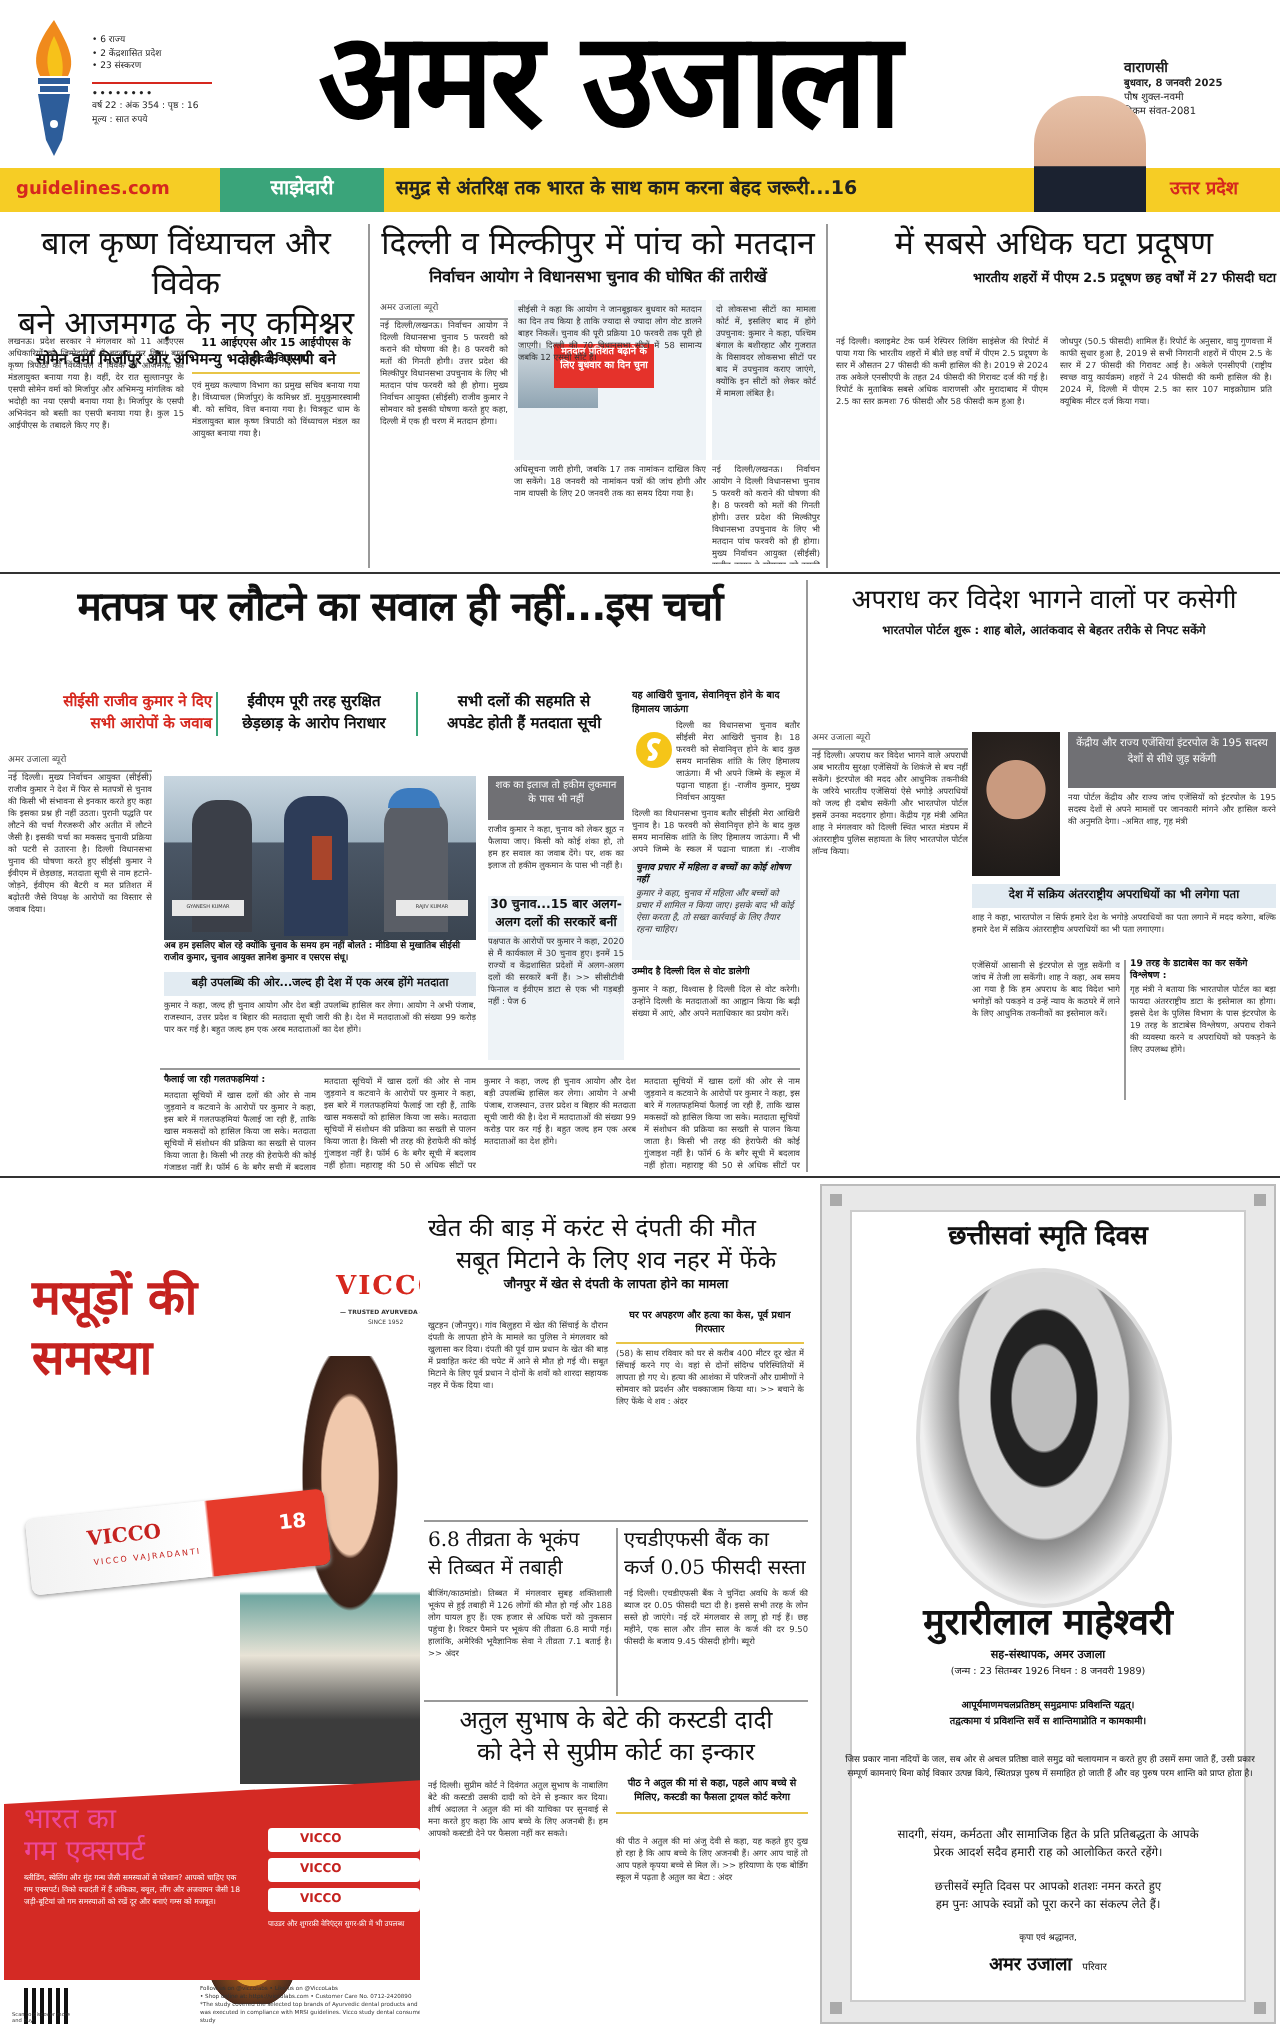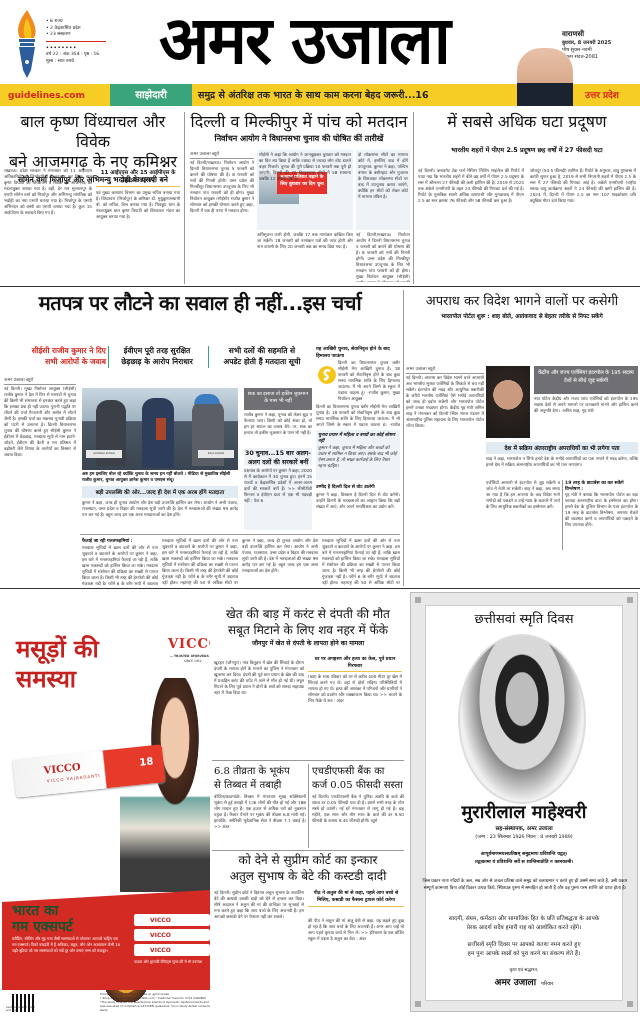--- a/index.html
+++ b/index.html
@@ -88,21 +88,21 @@
 </div>
 <div class="abs txt" style="left:257px;top:232px;width:96px;height:50px;overflow:hidden">अधिसूचना जारी होगी, जबकि 17 तक नामांकन दाखिल किए जा सकेंगे। 18 जनवरी को नामांकन पत्रों की जांच होगी और नाम वापसी के लिए 20 जनवरी तक का समय दिया गया है।</div>
 <div class="abs" style="left:356px;top:150px;width:54px;height:80px;background:#eef3f7;padding:2px">
   <div class="txt" style="height:76px;overflow:hidden">दो लोकसभा सीटों का मामला कोर्ट में, इसलिए बाद में होंगे उपचुनाव: कुमार ने कहा, पश्चिम बंगाल के बशीरहाट और गुजरात के विसावदर लोकसभा सीटों पर बाद में उपचुनाव कराए जाएंगे, क्योंकि इन सीटों को लेकर कोर्ट में मामला लंबित है।</div>
 </div>
 <div class="abs txt" style="left:356px;top:232px;width:54px;height:50px;overflow:hidden">नई दिल्ली/लखनऊ। निर्वाचन आयोग ने दिल्ली विधानसभा चुनाव 5 फरवरी को कराने की घोषणा की है। 8 फरवरी को मतों की गिनती होगी। उत्तर प्रदेश की मिल्कीपुर विधानसभा उपचुनाव के लिए भी मतदान पांच फरवरी को ही होगा। मुख्य निर्वाचन आयुक्त (सीईसी) राजीव कुमार ने सोमवार को इसकी घोषणा करते हुए कहा, दिल्ली में एक ही चरण में मतदान होगा।</div>
 <div class="vrule" style="left:413px;top:112px;height:172px"></div>
 
 <div class="abs" style="left:416px;top:112px;width:222px">
   <div class="h1" style="font-size:16px;line-height:20px;text-align:center">में सबसे अधिक घटा प्रदूषण</div>
-  <div class="h2" style="font-size:6.4px;line-height:10px;text-align:center;margin-top:13px">भारतीय शहरों में पीएम 2.5 प्रदूषण छह वर्षों में 27 फीसदी घटा</div>
+  <div class="h2" style="font-size:6.4px;line-height:10px;text-align:right;margin-top:2px">भारतीय शहरों में पीएम 2.5 प्रदूषण छह वर्षों में 27 फीसदी घटा</div>
 </div>
 <div class="abs txt" style="left:418px;top:168px;width:106px;height:114px;overflow:hidden">नई दिल्ली। क्लाइमेट टेक फर्म रेस्पिरर लिविंग साइंसेज की रिपोर्ट में पाया गया कि भारतीय शहरों में बीते छह वर्षों में पीएम 2.5 प्रदूषण के स्तर में औसतन 27 फीसदी की कमी हासिल की है। 2019 से 2024 तक अकेले एनसीएपी के तहत 24 फीसदी की गिरावट दर्ज की गई है। रिपोर्ट के मुताबिक सबसे अधिक वाराणसी और मुरादाबाद में पीएम 2.5 का स्तर क्रमशः 76 फीसदी और 58 फीसदी कम हुआ है।</div>
 <div class="abs txt" style="left:530px;top:168px;width:106px;height:114px;overflow:hidden">जोधपुर (50.5 फीसदी) शामिल हैं। रिपोर्ट के अनुसार, वायु गुणवत्ता में काफी सुधार हुआ है, 2019 से सभी निगरानी शहरों में पीएम 2.5 के स्तर में 27 फीसदी की गिरावट आई है। अकेले एनसीएपी (राष्ट्रीय स्वच्छ वायु कार्यक्रम) शहरों ने 24 फीसदी की कमी हासिल की है। 2024 में, दिल्ली में पीएम 2.5 का स्तर 107 माइक्रोग्राम प्रति क्यूबिक मीटर दर्ज किया गया।</div>
 
 <div class="hrule" style="left:0;top:286px;width:640px;background:#333"></div>
 
 <div class="abs" style="left:2px;top:290px;width:396px">
   <div style="font-weight:bold;font-size:20px;line-height:26px;text-align:center;letter-spacing:-0.5px">मतपत्र पर लौटने का सवाल ही नहीं...इस चर्चा</div>
 </div>
 <div class="abs" style="left:2px;top:345px;width:104px;text-align:right;font-size:7.5px;line-height:11px;font-weight:bold;color:#d6281e">
@@ -195,41 +195,41 @@
   <div class="abs" style="left:118px;top:86px;width:110px;height:214px;background:radial-gradient(ellipse at 50% 28%,#f0c8ac 18%,#4a2b1e 19%,#3a2218 30%,transparent 31%),linear-gradient(transparent 55%,#6fa6a0 56%,#e8e3d6 70%,#3c3c3c 85%)"></div>
   <div class="abs" style="left:94px;top:370px;width:60px;height:40px;background:radial-gradient(circle,#e6a332 30%,#8a4b1a 31%,#4a2b1e 60%,transparent 61%)"></div>
 
   <div class="abs" style="left:12px;top:160px;width:150px;height:38px;background:linear-gradient(90deg,#f2f2f2 0%,#fff 60%,#e63b2b 61%,#e63b2b 100%);transform:rotate(-6deg);border-radius:4px;box-shadow:0 1px 2px #999">
     <div class="abs serif" style="left:30px;top:8px;font-size:10px;font-weight:bold;color:#c5221f">VICCO</div>
     <div class="abs" style="left:32px;top:22px;font-size:4px;color:#c5221f;letter-spacing:1px">VICCO VAJRADANTI</div>
     <div class="abs" style="left:126px;top:10px;font-size:10px;color:#fff;font-weight:bold">18</div>
   </div>
 
   <div class="abs" style="left:0;top:298px;width:210px;height:100px;background:#d42a24;clip-path:polygon(0 12%,100% 0,100% 100%,0 100%)"></div>
-  <div class="abs" style="left:10px;top:310px;width:110px;font-size:14px;line-height:16px;font-weight:bold;color:#14532d">
+  <div class="abs" style="left:10px;top:310px;width:110px;font-size:14px;line-height:16px;font-weight:normal;color:#ec4899">
     <div>भारत का</div>
     <div>गम एक्सपर्ट</div>
   </div>
   <div class="abs" style="left:10px;top:344px;width:110px;font-size:3.8px;line-height:6px;color:#fff">ब्लीडिंग, स्वेलिंग और मुंह गन्ध जैसी समस्याओं से परेशान? आपको चाहिए एक गम एक्सपर्ट। विको वज्रदंती में हैं अकिक्रा, बबूल, लौंग और अजवायन जैसी 18 जड़ी-बूटियां जो गम समस्याओं को रखें दूर और बनाएं गम्स को मजबूत।</div>
   <div class="abs" style="left:132px;top:322px;width:76px;height:12px;background:#fff;border-radius:2px;font-size:6px;color:#c5221f;font-weight:bold;padding-left:16px;line-height:12px">VICCO</div>
   <div class="abs" style="left:132px;top:337px;width:76px;height:12px;background:#fff;border-radius:2px;font-size:6px;color:#c5221f;font-weight:bold;padding-left:16px;line-height:12px">VICCO</div>
   <div class="abs" style="left:132px;top:352px;width:76px;height:12px;background:#fff;border-radius:2px;font-size:6px;color:#c5221f;font-weight:bold;padding-left:16px;line-height:12px">VICCO</div>
   <div class="abs" style="left:132px;top:368px;width:76px;font-size:3.6px;line-height:5px;color:#fff">पाउडर और शुगरफ्री वेरिएंट्स सुगर-फ्री में भी उपलब्ध</div>
 
   <div class="abs" style="left:10px;top:402px;width:22px;height:22px;background:repeating-linear-gradient(90deg,#111 0 2px,#fff 2px 4px),#111"></div>
   <div class="abs" style="left:4px;top:414px;width:34px;font-size:2.6px;line-height:3px;color:#333">Scan to discover more and buy</div>
   <div class="abs" style="left:98px;top:400px;width:112px;font-size:2.8px;line-height:4px;color:#333">
     <div>Follow us on @viccolabs • Like us on @ViccoLabs</div>
     <div>• Shop online at: https://viccolabs.com • Customer Care No. 0712-2420890</div>
     <div>*The study covered the selected top brands of Ayurvedic dental products and was executed in compliance with MRSI guidelines. Vicco study dental consumer study</div>
   </div>
 </div>
 
 <div class="abs" style="left:214px;top:606px;width:188px">
-  <div class="h1" style="font-size:12px;line-height:16px;text-align:center">खेत की बाड़ में करंट से दंपती की मौत</div>
+  <div class="h1" style="font-size:12px;line-height:16px;text-align:left">खेत की बाड़ में करंट से दंपती की मौत</div>
   <div class="h1" style="font-size:12px;line-height:16px;text-align:center">सबूत मिटाने के लिए शव नहर में फेंके</div>
   <div class="h2" style="font-size:6.2px;line-height:10px;text-align:center">जौनपुर में खेत से दंपती के लापता होने का मामला</div>
 </div>
 <div class="abs txt" style="left:214px;top:660px;width:90px;height:98px;overflow:hidden">खुटहन (जौनपुर)। गांव बिलुहरा में खेत की सिंचाई के दौरान दंपती के लापता होने के मामले का पुलिस ने मंगलवार को खुलासा कर दिया। दंपती की पूर्व ग्राम प्रधान के खेत की बाड़ में प्रवाहित करंट की चपेट में आने से मौत हो गई थी। सबूत मिटाने के लिए पूर्व प्रधान ने दोनों के शवों को शारदा सहायक नहर में फेंक दिया था।</div>
 <div class="abs" style="left:308px;top:656px;width:94px;font-size:4.8px;line-height:6.6px;font-weight:bold;text-align:center;border-bottom:1px solid #e8c547;padding-bottom:2px">घर पर अपहरण और हत्या का केस, पूर्व प्रधान गिरफ्तार</div>
 <div class="abs txt" style="left:308px;top:674px;width:94px;height:84px;overflow:hidden">(58) के साथ रविवार को घर से करीब 400 मीटर दूर खेत में सिंचाई करने गए थे। वहां से दोनों संदिग्ध परिस्थितियों में लापता हो गए थे। हत्या की आशंका में परिजनों और ग्रामीणों ने सोमवार को प्रदर्शन और चक्काजाम किया था। &gt;&gt; बचाने के लिए फेंके थे शव : अंदर</div>
 <div class="hrule" style="left:212px;top:760px;width:192px"></div>
 
 <div class="abs" style="left:214px;top:764px;width:92px">
   <div class="h1" style="font-size:10px;line-height:14px">6.8 तीव्रता के भूकंप</div>
@@ -238,35 +238,35 @@
 <div class="abs txt" style="left:214px;top:794px;width:92px;height:54px;overflow:hidden">बीजिंग/काठमांडो। तिब्बत में मंगलवार सुबह शक्तिशाली भूकंप से हुई तबाही में 126 लोगों की मौत हो गई और 188 लोग घायल हुए हैं। एक हजार से अधिक घरों को नुकसान पहुंचा है। रिक्टर पैमाने पर भूकंप की तीव्रता 6.8 मापी गई। हालांकि, अमेरिकी भूवैज्ञानिक सेवा ने तीव्रता 7.1 बताई है। &gt;&gt; अंदर</div>
 <div class="vrule" style="left:308px;top:764px;height:84px"></div>
 <div class="abs" style="left:312px;top:764px;width:92px">
   <div class="h1" style="font-size:10px;line-height:14px">एचडीएफसी बैंक का</div>
   <div class="h1" style="font-size:10px;line-height:14px">कर्ज 0.05 फीसदी सस्ता</div>
 </div>
 <div class="abs txt" style="left:312px;top:794px;width:92px;height:54px;overflow:hidden">नई दिल्ली। एचडीएफसी बैंक ने चुनिंदा अवधि के कर्ज की ब्याज दर 0.05 फीसदी घटा दी है। इससे सभी तरह के लोन सस्ते हो जाएंगे। नई दरें मंगलवार से लागू हो गई हैं। छह महीने, एक साल और तीन साल के कर्ज की दर 9.50 फीसदी के बजाय 9.45 फीसदी होगी। ब्यूरो</div>
 <div class="hrule" style="left:212px;top:850px;width:192px"></div>
 
 <div class="abs" style="left:212px;top:852px;width:192px">
+  <div class="h1" style="font-size:12px;line-height:16px;text-align:center">अतुल सुभाष के बेटे की कस्टडी दादी</div>
   <div class="h1" style="font-size:12px;line-height:16px;text-align:center">को देने से सुप्रीम कोर्ट का इन्कार</div>
-  <div class="h1" style="font-size:12px;line-height:16px;text-align:center">अतुल सुभाष के बेटे की कस्टडी दादी</div>
 </div>
 <div class="abs txt" style="left:214px;top:890px;width:90px;height:122px;overflow:hidden">नई दिल्ली। सुप्रीम कोर्ट ने दिवंगत अतुल सुभाष के नाबालिग बेटे की कस्टडी उसकी दादी को देने से इन्कार कर दिया। शीर्ष अदालत ने अतुल की मां की याचिका पर सुनवाई से मना करते हुए कहा कि आप बच्चे के लिए अजनबी हैं। हम आपको कस्टडी देने पर फैसला नहीं कर सकते।</div>
 <div class="abs" style="left:308px;top:890px;width:96px;font-size:4.8px;line-height:6.8px;font-weight:bold;text-align:center;border-bottom:1px solid #e8c547;padding-bottom:2px">पीठ ने अतुल की मां से कहा, पहले आप बच्चे से मिलिए, कस्टडी का फैसला ट्रायल कोर्ट करेगा</div>
 <div class="abs txt" style="left:308px;top:918px;width:96px;height:94px;overflow:hidden">की पीठ ने अतुल की मां अंजु देवी से कहा, यह कहते हुए दुख हो रहा है कि आप बच्चे के लिए अजनबी हैं। अगर आप चाहें तो आप पहले कृपया बच्चे से मिल लें। &gt;&gt; हरियाणा के एक बोर्डिंग स्कूल में पढ़ता है अतुल का बेटा : अंदर</div>
 
 <div class="abs" style="left:410px;top:592px;width:228px;height:420px;background:#e8e8e8;border:1px solid #bbb">
   <div class="abs" style="left:4px;top:4px;width:6px;height:6px;background:#aaa"></div>
   <div class="abs" style="right:4px;top:4px;width:6px;height:6px;background:#aaa"></div>
   <div class="abs" style="left:4px;bottom:4px;width:6px;height:6px;background:#aaa"></div>
   <div class="abs" style="right:4px;bottom:4px;width:6px;height:6px;background:#aaa"></div>
   <div class="abs" style="left:14px;top:12px;width:198px;height:396px;background:#fff;border:1px solid #ccc"></div>
 </div>
-<div class="abs" style="left:424px;top:610px;width:200px;font-size:13px;font-weight:normal;text-align:center;line-height:18px">छत्तीसवां स्मृति दिवस</div>
+<div class="abs" style="left:424px;top:610px;width:200px;font-size:13px;font-weight:bold;text-align:center;line-height:18px">छत्तीसवां स्मृति दिवस</div>
 <div class="abs" style="left:458px;top:634px;width:128px;height:170px;border-radius:50%;border:2px solid #ddd;background:radial-gradient(ellipse at 50% 38%,#bdbdbd 0 18%,#222 19% 30%,#d8d8d8 31% 48%,#8a8a8a 49%,#f0f0f0 70%)"></div>
 <div class="abs" style="left:424px;top:800px;width:200px;font-size:18px;font-weight:bold;text-align:center;line-height:24px">मुरारीलाल माहेश्वरी</div>
 <div class="abs" style="left:424px;top:824px;width:200px;font-size:5.6px;font-weight:bold;text-align:center;line-height:8px">सह-संस्थापक, अमर उजाला</div>
 <div class="abs" style="left:424px;top:833px;width:200px;font-size:4.8px;text-align:center;line-height:8px">(जन्म : 23 सितम्बर 1926 निधन : 8 जनवरी 1989)</div>
 <div class="abs" style="left:424px;top:850px;width:200px;font-size:4.8px;text-align:center;line-height:8px;font-weight:bold">
   <div>आपूर्यमाणमचलप्रतिष्ठम्   समुद्रमापः   प्रविशन्ति यद्वत्।</div>
   <div>तद्वत्कामा यं प्रविशन्ति सर्वे स शान्तिमाप्नोति न कामकामी।</div>
 </div>
 <div class="abs" style="left:422px;top:878px;width:206px;font-size:4.4px;text-align:center;line-height:6.6px">जिस प्रकार नाना नदियों के जल, सब ओर से अचल प्रतिष्ठा वाले समुद्र को चलायमान न करते हुए ही उसमें समा जाते हैं, उसी प्रकार सम्पूर्ण कामनाएं बिना कोई विकार उत्पन्न किये, स्थितप्रज्ञ पुरुष में समाहित हो जाती हैं और वह पुरुष परम शान्ति को प्राप्त होता है।</div>
 <div class="abs" style="left:424px;top:914px;width:200px;font-size:5.8px;text-align:center;line-height:9px">

